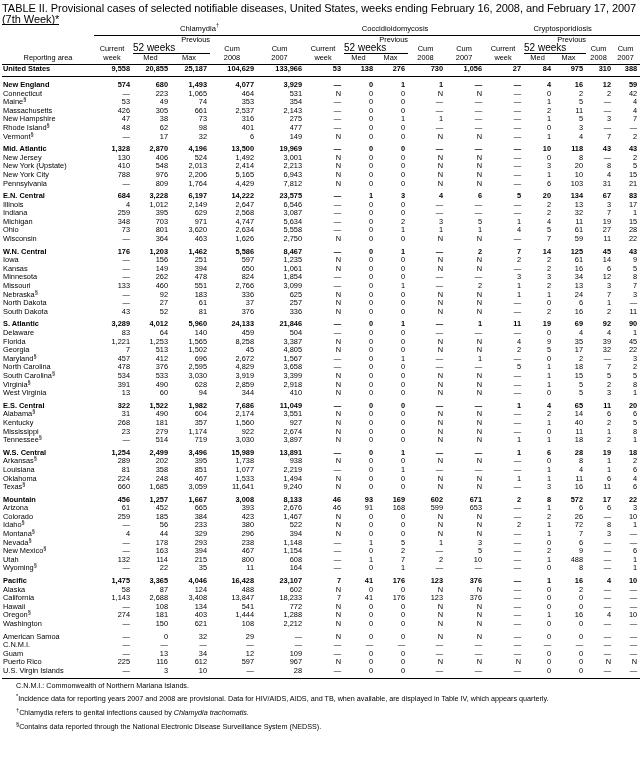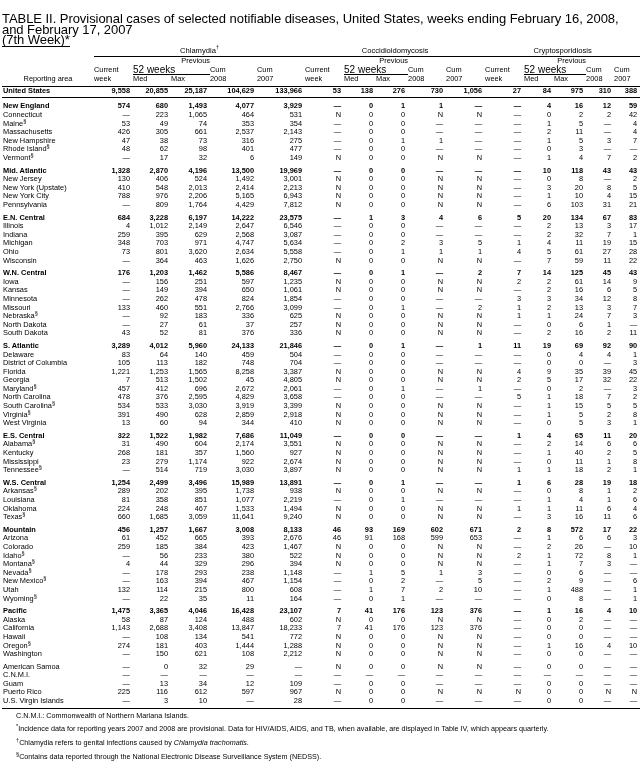--- a/index.html
+++ b/index.html
@@ -15,23 +15,23 @@
     overflow: hidden;
   }
   .page {
     position: relative;
     width: 641px;
     height: 761px;
     padding: 0;
     box-sizing: border-box;
   }
   .title {
-    font-size: 13px;
+    font-size: 11px;
     line-height: 10.5px;
-    padding: 14px 2px 0 2px;
+    padding: 3px 2px 0 2px;
     letter-spacing: -0.05px;
   }
   .title .week {
     display: inline-block;
     border-bottom: 1px solid #000;
     padding-bottom: 0px;
   }
   table.tbl {
     border-collapse: collapse;
     width: 637px;
@@ -59,21 +59,21 @@
   .prev-lbl {
     text-align: right;
     font-size: 7.4px;
   }
   .wks-lbl {
     text-align: left;
     font-size: 10px;
     border-bottom: 1.1px solid #000;
   }
   .colhead {
-    text-align: left;
+    text-align: center;
     font-size: 7.4px;
     padding-right: 3px !important;
   }
   .colhead-left {
     text-align: center;
     font-size: 7.4px;
   }
   .thickrule td {
     border-bottom: 1.6px solid #000;
     height: 2px;
@@ -747,38 +747,20 @@
           <td class="num">0</td>
           <td class="num">—</td>
           <td class="num">—</td>
           <td class="num">—</td>
           <td class="num">0</td>
           <td class="num">4</td>
           <td class="num">4</td>
           <td class="num">1</td>
         </tr>
         <tr class="row">
-          <td class="area">District of Columbia</td>
-          <td class="num">105</td>
-          <td class="num">113</td>
-          <td class="num">182</td>
-          <td class="num">748</td>
-          <td class="num">704</td>
-          <td class="num">—</td>
-          <td class="num">0</td>
-          <td class="num">0</td>
-          <td class="num">—</td>
-          <td class="num">—</td>
-          <td class="num">—</td>
-          <td class="num">0</td>
-          <td class="num">0</td>
-          <td class="num">—</td>
-          <td class="num">3</td>
-        </tr>
-        <tr class="row">
           <td class="area">Florida</td>
           <td class="num">1,221</td>
           <td class="num">1,253</td>
           <td class="num">1,565</td>
           <td class="num">8,258</td>
           <td class="num">3,387</td>
           <td class="num">N</td>
           <td class="num">0</td>
           <td class="num">0</td>
           <td class="num">N</td>
@@ -806,21 +788,21 @@
           <td class="num">17</td>
           <td class="num">32</td>
           <td class="num">22</td>
         </tr>
         <tr class="row">
           <td class="area">Maryland<sup class="dag">§</sup></td>
           <td class="num">457</td>
           <td class="num">412</td>
           <td class="num">696</td>
           <td class="num">2,672</td>
-          <td class="num">2,061</td>
+          <td class="num">1,567</td>
           <td class="num">—</td>
           <td class="num">0</td>
           <td class="num">1</td>
           <td class="num">—</td>
           <td class="num">1</td>
           <td class="num">—</td>
           <td class="num">0</td>
           <td class="num">2</td>
           <td class="num">—</td>
           <td class="num">3</td>

